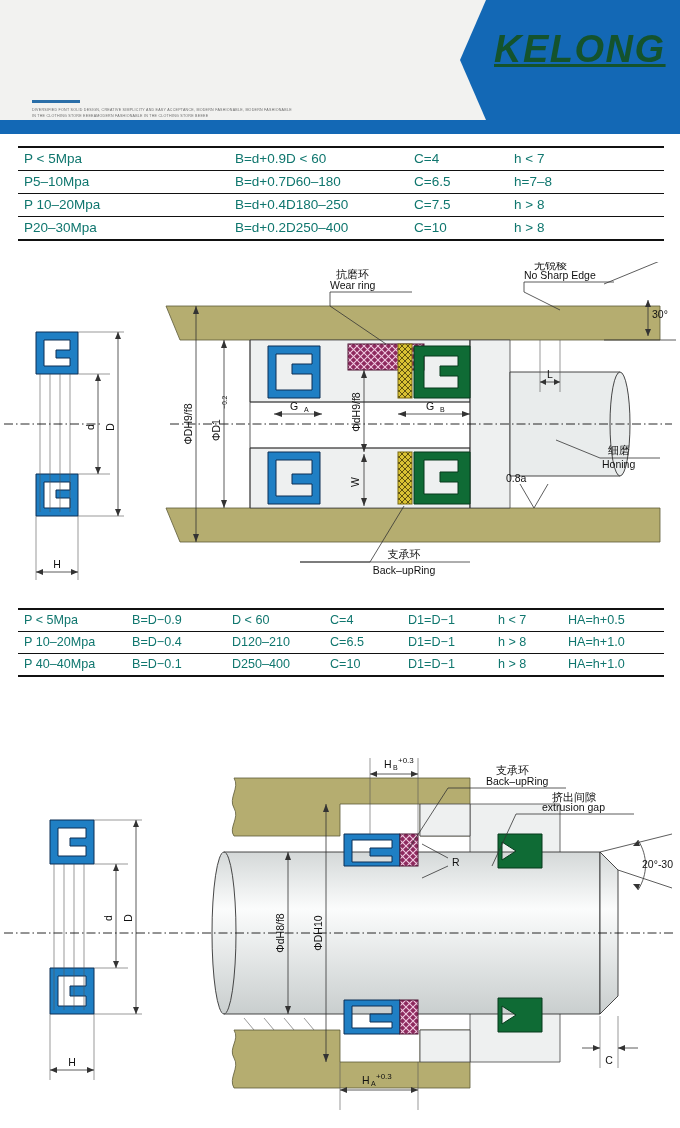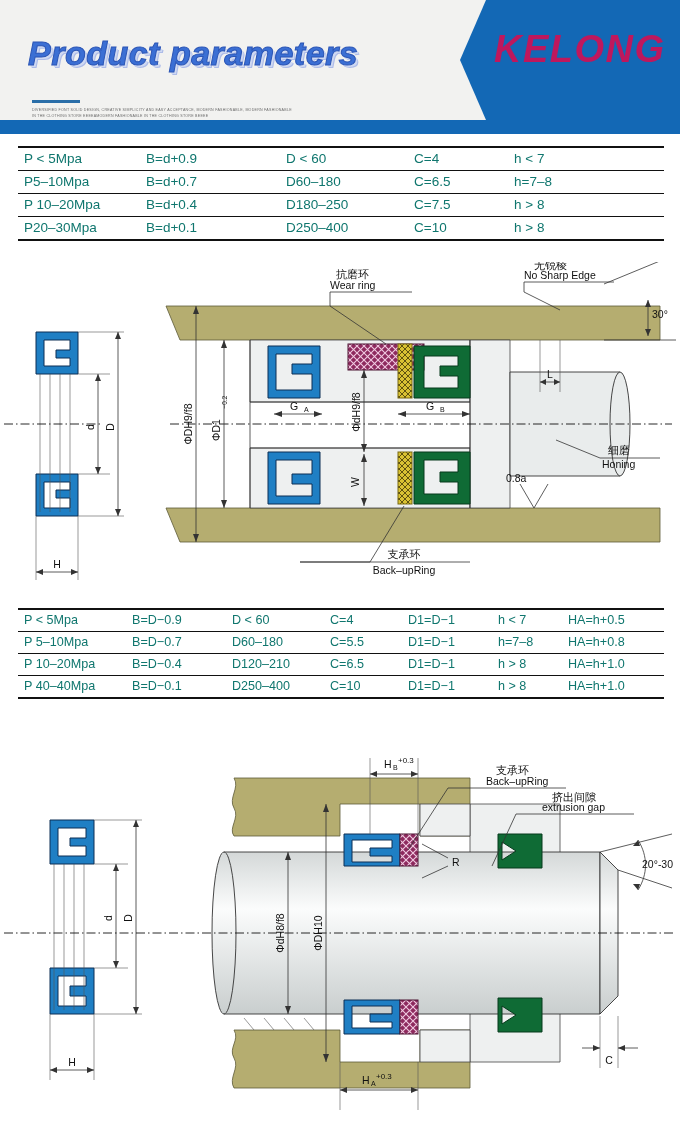--- a/index.html
+++ b/index.html
@@ -26,36 +26,36 @@
     white-space:nowrap;
   }
   .banner-rule{position:absolute;left:32px;top:100px;width:48px;height:3px;background:#2a6ea8;}
   .banner-sub{
     position:absolute;left:32px;top:107px;width:380px;
     font-size:3.6px;line-height:6px;letter-spacing:.25px;color:#6b6b6b;
   }
   .brand{
     position:absolute;left:494px;top:28px;
     font-size:38px;font-weight:bold;font-style:italic;letter-spacing:1.5px;
-    color:#be185d;white-space:nowrap;
+    color:#14532d;white-space:nowrap;text-decoration:underline;
   }
 
   
   .spec-table{position:absolute;border-collapse:collapse;}
   .spec-table td{
     font-size:13.5px;color:#0f766e;white-space:nowrap;
     padding:3px 0 4px 0;
   }
   .spec-table tr{border-top:1.4px solid #111;border-bottom:1.4px solid #111;}
   .spec-table .thick-top{border-top:2.2px solid #111;}
   .spec-table .thick-bot{border-bottom:2.2px solid #111;}
 
   #table-1{left:18px;top:146px;width:646px;}
   #table-1 td:nth-child(1){width:122px;padding-left:6px;}
-  #table-1 td:nth-child(2){width:140px;}
+  #table-1 td:nth-child(2){width:140px;text-align:right;}
   #table-1 td:nth-child(3){width:128px;}
   #table-1 td:nth-child(4){width:100px;}
   #table-1 td:nth-child(5){width:auto;}
 
   #table-2{left:18px;top:608px;width:646px;}
   #table-2 td{font-size:12.6px;}
   #table-2 td:nth-child(1){width:108px;padding-left:6px;}
   #table-2 td:nth-child(2){width:100px;}
   #table-2 td:nth-child(3){width:98px;}
   #table-2 td:nth-child(4){width:78px;}
@@ -80,21 +80,20 @@
   .seal-blue{fill:#1f7fc4;stroke:#0d2f55;stroke-width:1;}
   .seal-green{fill:#0f6b35;stroke:#063a1c;stroke-width:1;}
 </style>
 </head>
 <body>
 
 <div class="banner">
   <div class="banner-left"></div>
   <div class="banner-right"></div>
   <div class="banner-strip"></div>
-  <div class="banner-title">Product parameters</div>
   <div class="banner-rule"></div>
   <div class="banner-sub">
     <div>DIVERSIFIED FONT SOLID DESIGN, CREATIVE SIMPLICITY AND EASY ACCEPTANCE, MODERN FASHIONABLE, MODERN FASHIONABLE</div>
     <div>IN THE CLOTHING STORE EEEEAMODERN FASHIONABLE IN THE CLOTHING STORE BEEEE</div>
   </div>
   <div class="brand">KELONG</div>
 </div>
 
 <table class="spec-table" id="table-1">
   <tbody>
@@ -114,21 +113,21 @@
     </tr>
     <tr>
       <td>P 10–20Mpa</td>
       <td>B=d+0.4</td>
       <td>D180–250</td>
       <td>C=7.5</td>
       <td>h &gt; 8</td>
     </tr>
     <tr class="thick-bot">
       <td>P20–30Mpa</td>
-      <td>B=d+0.1</td>
+      <td>B=d+0.2</td>
       <td>D250–400</td>
       <td>C=10</td>
       <td>h &gt; 8</td>
     </tr>
   </tbody>
 </table>
 
 <div class="diagram" id="diagram-1" style="left:0;top:262px;">
 <svg class="dg-svg" width="680" height="340" viewBox="0 0 680 340" xmlns="http://www.w3.org/2000/svg">
 
@@ -290,29 +289,20 @@
 <table class="spec-table" id="table-2">
   <tbody>
     <tr class="thick-top">
       <td>P &lt; 5Mpa</td>
       <td>B=D−0.9</td>
       <td>D &lt; 60</td>
       <td>C=4</td>
       <td>D1=D−1</td>
       <td>h &lt; 7</td>
       <td>HA=h+0.5</td>
-    </tr>
-    <tr>
-      <td>P 5–10Mpa</td>
-      <td>B=D−0.7</td>
-      <td>D60–180</td>
-      <td>C=5.5</td>
-      <td>D1=D−1</td>
-      <td>h=7–8</td>
-      <td>HA=h+0.8</td>
     </tr>
     <tr>
       <td>P 10–20Mpa</td>
       <td>B=D−0.4</td>
       <td>D120–210</td>
       <td>C=6.5</td>
       <td>D1=D−1</td>
       <td>h &gt; 8</td>
       <td>HA=h+1.0</td>
     </tr>

